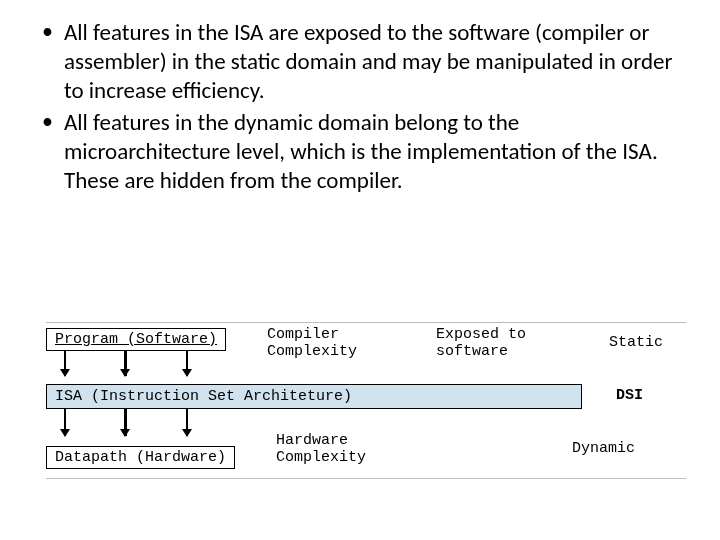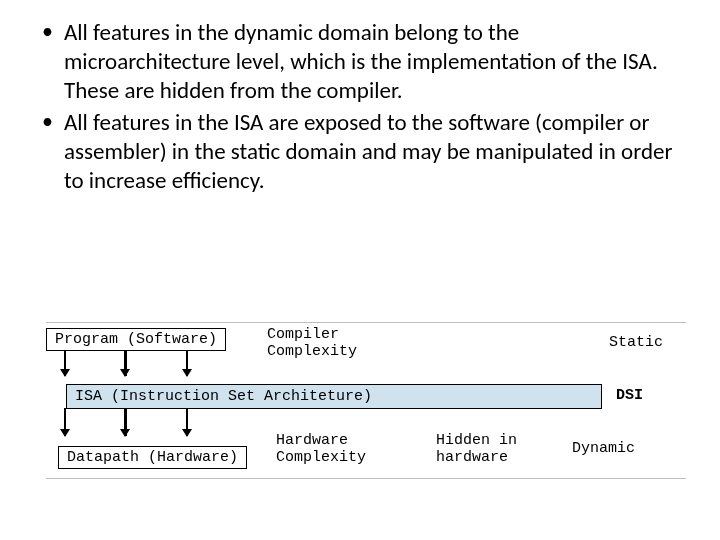--- a/index.html
+++ b/index.html
@@ -54,29 +54,28 @@
     font-family: "Courier New", Courier, monospace;
     font-size: 15px;
   }
   .diagram .row {
     position: absolute;
     left: 0;
     right: 0;
     display: flex;
     align-items: center;
   }
-  .row-top { top: 0; }
+  .row-top { top: 0; text-decoration: underline; }
   .row-isa { top: 56px; }
   .row-bot { top: 118px; }
   .box {
     border: 1px solid #000;
     padding: 2px 8px;
     background: #fff;
     white-space: nowrap;
-    margin-left: 20px;
   }
   .box-isa {
     background: #cfe2ee;
     width: 536px;
     padding: 3px 8px;
   }
   .col-text {
     white-space: nowrap;
     position: absolute;
   }
@@ -112,32 +111,34 @@
   .hr-bot { top: 150px; }
 </style>
 </head>
 <body>
 
 <div class="slide">
 
 
   <div class="bullets">
     <ul>
+      <li>All features in the ISA are exposed to the software (compiler or assembler) in the static domain and may be manipulated in order to increase efficiency.</li>
       <li>All features in the dynamic domain belong to the microarchitecture level, which is the implementation of the ISA.  These are hidden from the compiler.</li>
-      <li>All features in the ISA are exposed to the software (compiler or assembler) in the static domain and may be manipulated in order to increase efficiency.</li>
     </ul>
   </div>
 
   <div class="diagram">
     <div class="hr-top"></div>
 
     <div class="row row-top">
       <span class="box" style="margin-left:0">Program (Software)</span>
       <span class="col-text" style="left:221px; top:-2px; line-height:1.15; white-space:pre;">Compiler
 Complexity</span>
+      <span class="col-text" style="left:390px; top:-2px; line-height:1.15; white-space:pre;">Exposed to
+software</span>
       <span class="col-text" style="left:556px; top:6px;margin-left:7px;">Static</span>
     </div>
 
     <div class="arrows arrows-top">
       <div class="arrow" style="left:18px; top:0; height:26px;"></div>
       <div class="arrow" style="left:78px; top:0; height:26px; width:3px;"></div>
       <div class="arrow" style="left:140px; top:0; height:26px;"></div>
     </div>
 
     <div class="row row-isa">
@@ -145,24 +146,22 @@
       <span class="col-text" style="left:570px; top:3px; font-weight:bold;">DSI</span>
     </div>
 
     <div class="arrows arrows-bot">
       <div class="arrow" style="left:18px; top:0; height:28px;"></div>
       <div class="arrow" style="left:78px; top:0; height:28px; width:3px;"></div>
       <div class="arrow" style="left:140px; top:0; height:28px;"></div>
     </div>
 
     <div class="row row-bot">
-      <span class="box" style="margin-left:12px">Datapath (Hardware)</span>
+      <span class="box" style="margin-left:0">Datapath (Hardware)</span>
       <span class="col-text" style="left:230px; top:-14px; line-height:1.15; white-space:pre;">Hardware
 Complexity</span>
-      <span class="col-text" style="left:390px; top:-14px; line-height:1.15; white-space:pre;">Hidden in
-hardware</span>
       <span class="col-text" style="left:526px; top:-6px;">Dynamic</span>
     </div>
 
     <div class="hr-bot"></div>
   </div>
 
 </div>
 
 </body></html>

